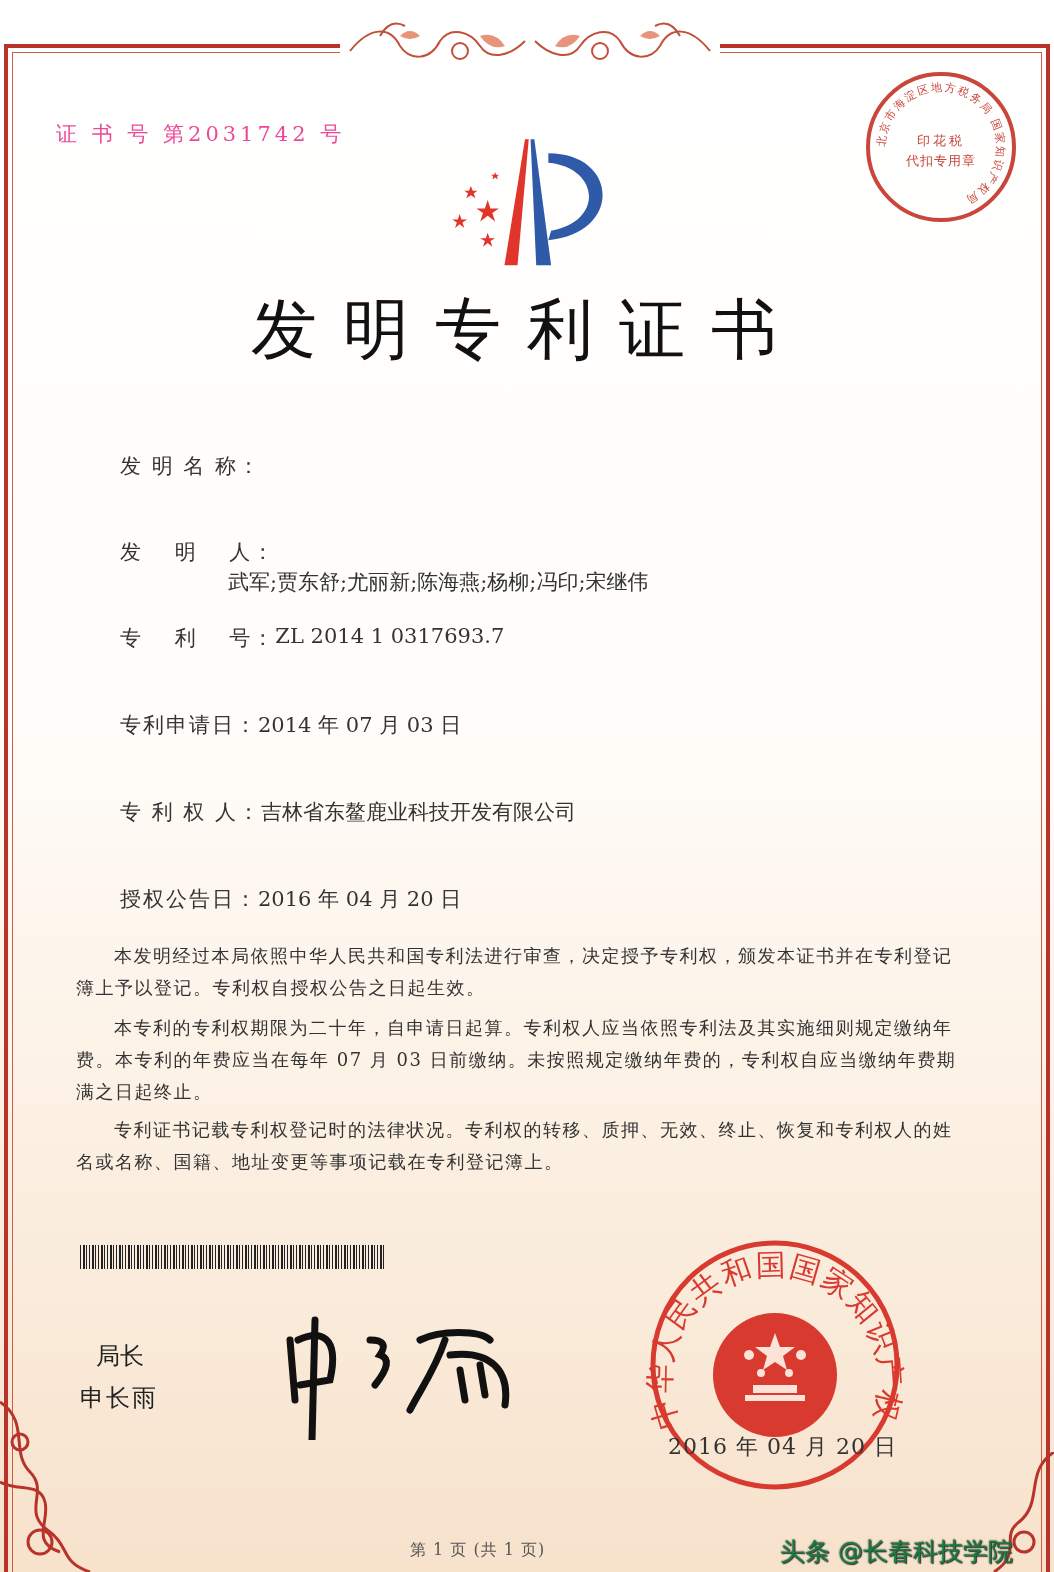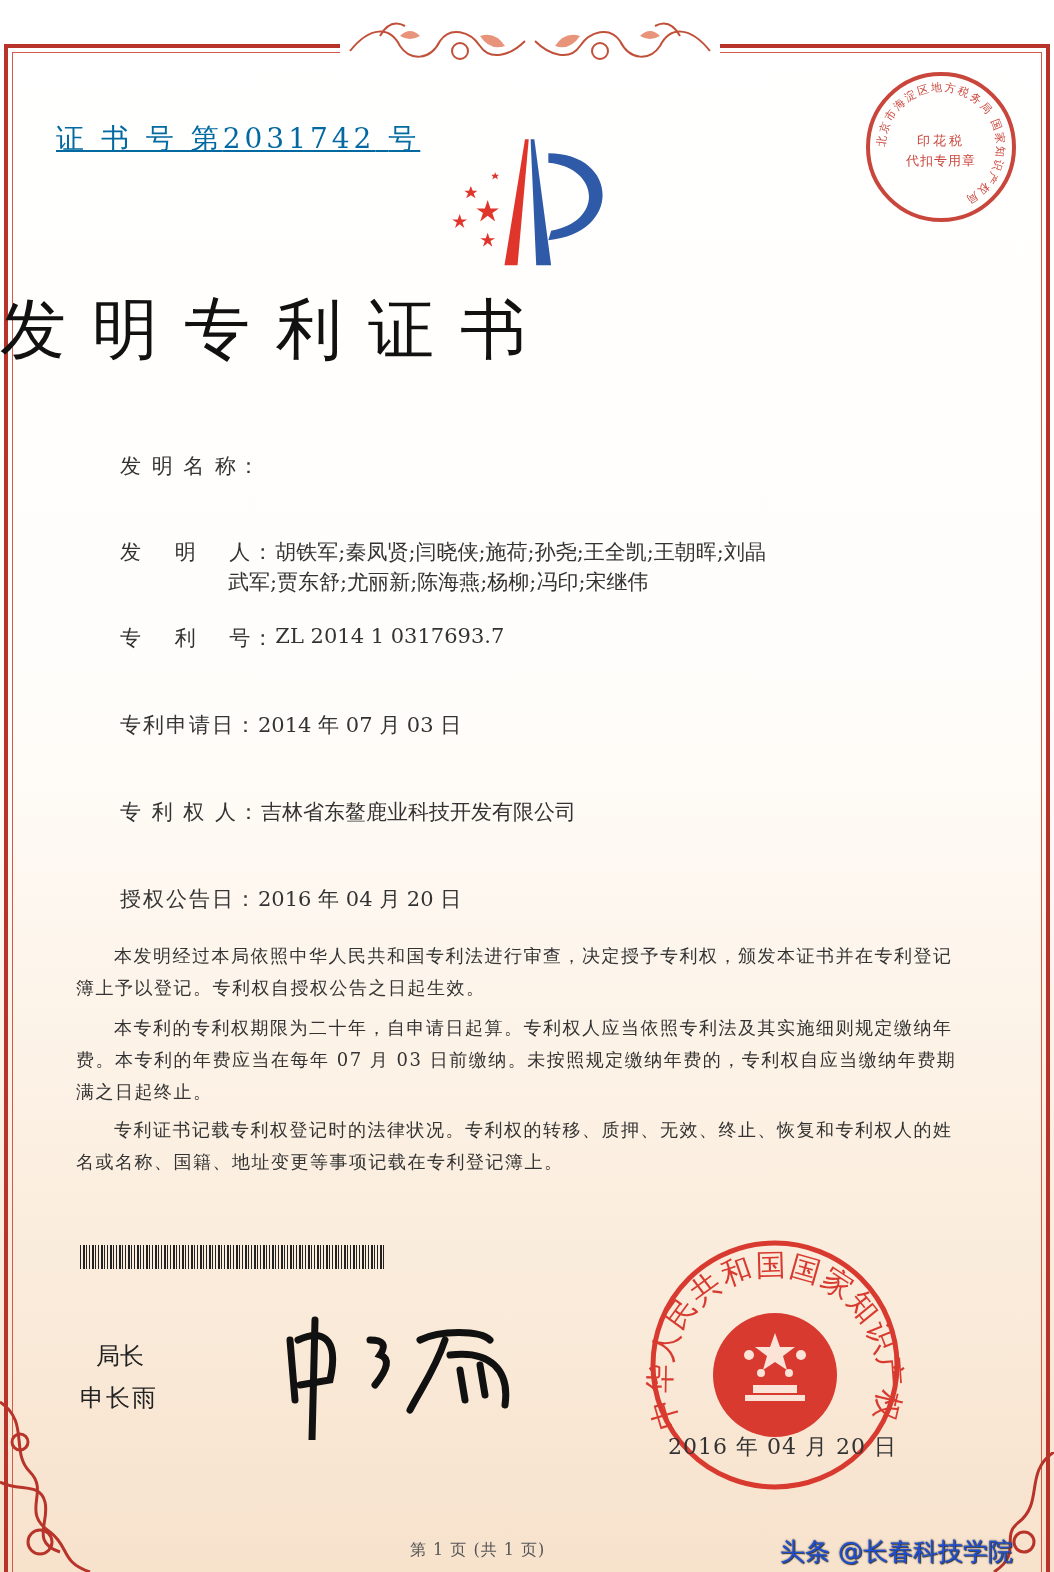--- a/index.html
+++ b/index.html
@@ -14,35 +14,35 @@
     border:4px solid #b8342a; border-bottom:none;
   }
   .border-inner {
     position:absolute; left:12px; top:52px; right:12px; bottom:-10px;
     border:1.5px solid #d25a47; border-bottom:none;
   }
   .ornament-top { position:absolute; left:340px; top:6px; width:380px; height:70px; background:#fff; }
   .corner-bl { position:absolute; left:0; bottom:0; width:120px; height:190px; }
   .corner-br { position:absolute; right:0; bottom:0; width:90px; height:120px; }
 
-  .cert-no { position:absolute; left:56px; top:120px; font-size:28px; letter-spacing:4px; color:#0369a1;text-decoration:underline; }
+  .cert-no { position:absolute; left:56px; top:120px; font-size:21px; letter-spacing:4px; color:#ec4899; }
 
   .tax-stamp {
     position:absolute; left:866px; top:72px; width:150px; height:150px;
     border:4px solid #c9463c; border-radius:50%; box-sizing:border-box;
     color:#c9463c; text-align:center;
   }
   .tax-stamp .ring { position:absolute; inset:0; }
   .tax-stamp .center1 { position:absolute; top:56px; width:100%; font-size:13px; letter-spacing:3px; }
   .tax-stamp .center2 { position:absolute; top:76px; width:100%; font-size:13px; letter-spacing:1px; }
 
   .logo { position:absolute; left:430px; top:130px; width:190px; height:140px; }
 
   .title {
-    position:absolute; left:0; width:1054px; top:285px; text-align:left;
+    position:absolute; left:0; width:1054px; top:285px; text-align:center;
     font-size:66px; letter-spacing:26px; color:#111;
   }
 
   .field { position:absolute; left:76px; font-size:21px; color:#333; display:flex;margin-left:44px; }
   .field .label { white-space:pre; letter-spacing:2px; }
   .field .value { }
   .inventors { position:absolute; left:228px; top:568px; font-size:21px; color:#333; }
 
   .para { position:absolute; left:76px; width:890px; font-size:18px; line-height:32px; color:#333; letter-spacing:1.5px; }
   .para .indent { display:inline-block; width:38px; }
@@ -54,21 +54,21 @@
   .director-title { position:absolute; left:96px; top:1340px; font-family:"DejaVu Sans","Liberation Sans",sans-serif; font-size:24px; color:#222; }
   .director-name { position:absolute; left:80px; top:1382px; font-family:"DejaVu Sans","Liberation Sans",sans-serif; font-size:24px; letter-spacing:2px; color:#222; }
   .signature { position:absolute; left:270px; top:1300px; width:270px; height:140px; }
 
   .cnipa-seal { position:absolute; left:645px; top:1235px; width:260px; height:260px; }
   .seal-date { position:absolute; left:668px; top:1432px; font-size:22px; color:#333; letter-spacing:1px; }
 
   .page-no { position:absolute; left:410px; top:1540px; font-size:16px; color:#555; letter-spacing:1px; }
   .watermark {
     position:absolute; left:780px; top:1535px; font-family:"DejaVu Sans","Liberation Sans",sans-serif;
-    font-size:25px; color:#1d4ed8; text-shadow: 0 0 2px #333, 1px 1px 1px #333;
+    font-size:25px; color:#15803d; text-shadow: 0 0 2px #333, 1px 1px 1px #333;
   }
 </style>
 </head>
 <body>
 
 <div class="border-outer"></div>
 <div class="border-inner"></div>
 
 <svg class="ornament-top" viewBox="0 0 380 70">
   <g fill="none" stroke="#c0503a" stroke-width="2">
@@ -133,21 +133,20 @@
 </svg>
 
 <div class="title">发明专利证书</div>
 
 <div class="field" style="top:452px;">
   <span class="label">发 明 名 称：</span>
 </div>
 
 <div class="field" style="top:538px;">
   <span class="label">发　 明　 人：</span>
-  <span class="value">胡铁军;秦凤贤;闫晓侠;施荷;孙尧;王全凯;王朝晖;刘晶</span>
 </div>
 <div class="inventors">武军;贾东舒;尤丽新;陈海燕;杨柳;冯印;宋继伟</div>
 
 <div class="field" style="top:624px;">
   <span class="label">专　 利　 号：</span>
   <span class="value">ZL 2014 1 0317693.7</span>
 </div>
 
 <div class="field" style="top:711px;">
   <span class="label">专利申请日：</span>

